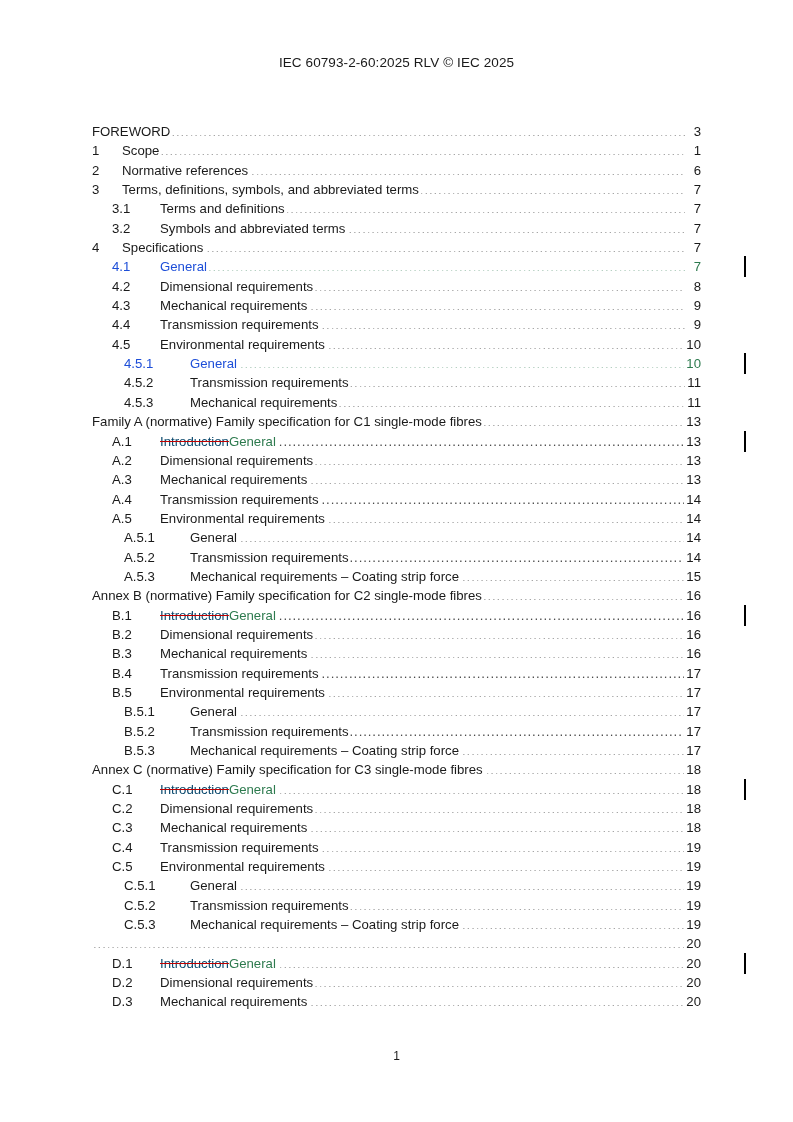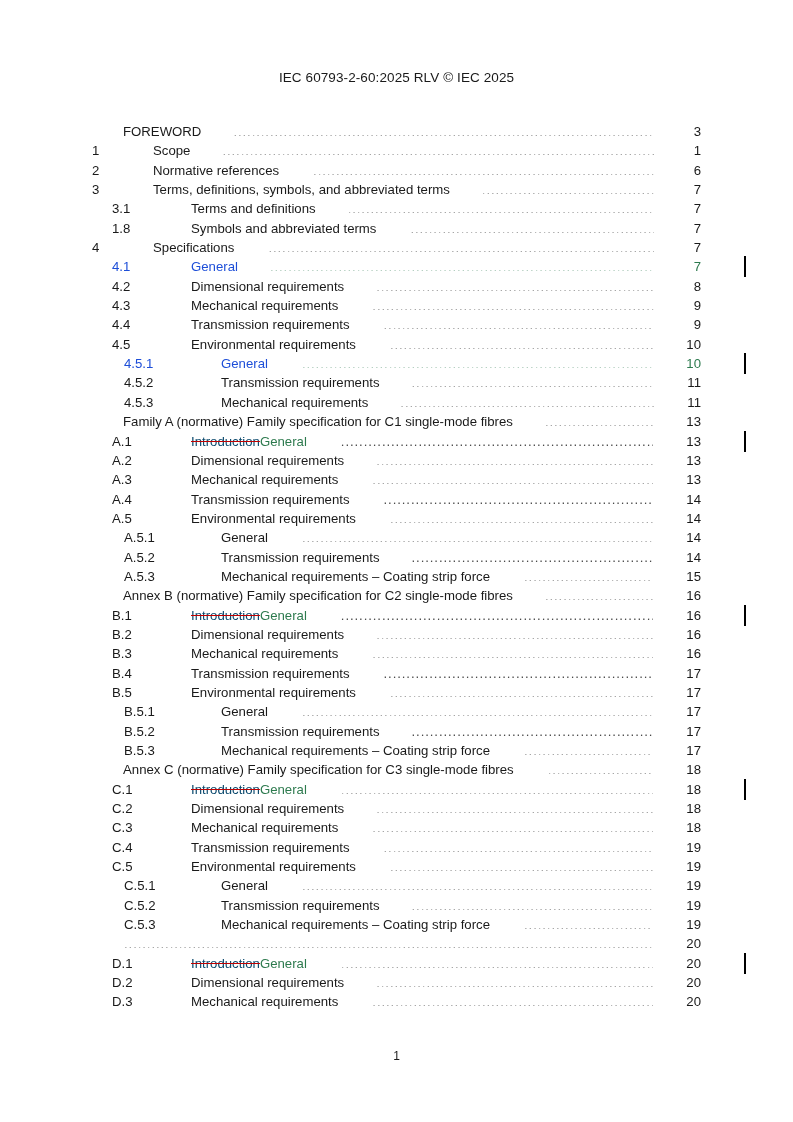--- a/index.html
+++ b/index.html
@@ -18,21 +18,21 @@
 
   .page {
     position: relative;
     width: 793px;
     height: 1122px;
   }
 
   
   .doc-header {
     position: absolute;
-    top: 70px;
+    top: 55px;
     left: 0;
     width: 793px;
     text-align: center;
     font-size: 13.5px;
     letter-spacing: 0.1px;
     color: #1a1a1a;
   }
 
   
   .contents-title {
@@ -56,21 +56,20 @@
 
   .toc-row {
     position: relative;
     display: flex;
     align-items: baseline;
     font-size: 13.2px;
     line-height: 19.35px;
     height: 19.35px;
     white-space: nowrap;
     color: #1a1a1a;
-    gap: 31px;
   }
 
   .toc-num {
     flex: 0 0 auto;
     text-align: left;
   }
 
   .toc-label {
     flex: 0 0 auto;
     padding-right: 2px;
@@ -179,21 +178,21 @@
         <span class="toc-leader"></span>
         <span class="toc-page">7</span>
       </div>
       <div class="toc-row lvl2 tight">
         <span class="toc-num">3.1</span>
         <span class="toc-label">Terms and definitions</span>
         <span class="toc-leader"></span>
         <span class="toc-page">7</span>
       </div>
       <div class="toc-row lvl2">
-        <span class="toc-num">1.8</span>
+        <span class="toc-num">3.2</span>
         <span class="toc-label">Symbols and abbreviated terms</span>
         <span class="toc-leader"></span>
         <span class="toc-page">7</span>
       </div>
       <div class="toc-row lvl1">
         <span class="toc-num">4</span>
         <span class="toc-label">Specifications</span>
         <span class="toc-leader"></span>
         <span class="toc-page">7</span>
       </div>

